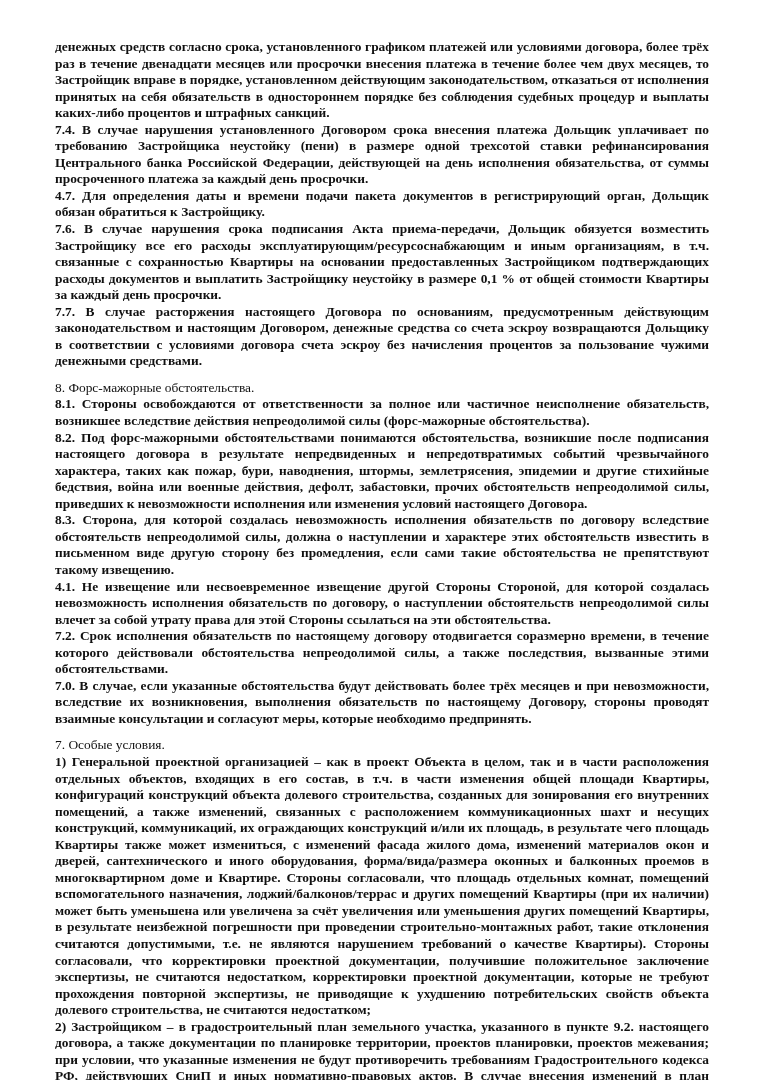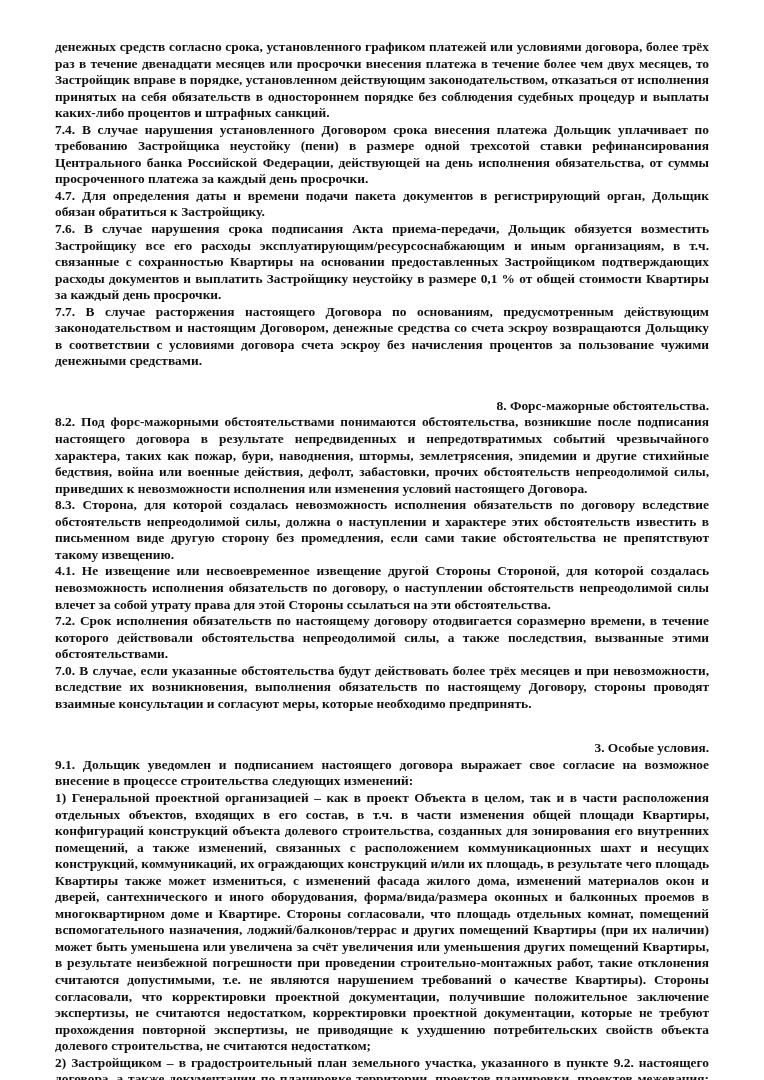--- a/index.html
+++ b/index.html
@@ -9,48 +9,48 @@
     left: 55px;
     top: 39px;
     width: 654px;
     font-family: "Liberation Serif", serif;
     font-size: 13.4px;
     line-height: 16.55px;
     color: #111111;
   }
   .p { text-align: justify; margin: 0; font-weight: bold; }
   .heading {
-    text-align: right;
-    font-weight: bold;
-    margin: 28px 0 0 0;
+    text-align: left;
+    font-weight: normal;
+    margin: 10px 0 0 0;
   }
 </style>
 </head>
 <body>
 
 <div class="page">
 
   <div>
     <p class="p">денежных средств согласно срока, установленного графиком платежей или условиями договора, более трёх раз в течение двенадцати месяцев или просрочки внесения платежа в течение более чем двух месяцев, то Застройщик вправе в порядке, установленном действующим законодательством, отказаться от исполнения принятых на себя обязательств в одностороннем порядке без соблюдения судебных процедур и выплаты каких-либо процентов и штрафных санкций.</p>
     <p class="p">7.4. В случае нарушения установленного Договором срока внесения платежа Дольщик уплачивает по требованию Застройщика неустойку (пени) в размере одной трехсотой ставки рефинансирования Центрального банка Российской Федерации, действующей на день исполнения обязательства, от суммы просроченного платежа за каждый день просрочки.</p>
     <p class="p">4.7. Для определения даты и времени подачи пакета документов в регистрирующий орган, Дольщик обязан обратиться к Застройщику.</p>
     <p class="p">7.6. В случае нарушения срока подписания Акта приема-передачи, Дольщик обязуется возместить Застройщику все его расходы эксплуатирующим/ресурсоснабжающим и иным организациям, в т.ч. связанные с сохранностью Квартиры на основании предоставленных Застройщиком подтверждающих расходы документов и выплатить Застройщику неустойку в размере 0,1 % от общей стоимости Квартиры за каждый день просрочки.</p>
     <p class="p">7.7. В случае расторжения настоящего Договора по основаниям, предусмотренным действующим законодательством и настоящим Договором, денежные средства со счета эскроу возвращаются Дольщику в соответствии с условиями договора счета эскроу без начисления процентов за пользование чужими денежными средствами.</p>
   </div>
 
   <div>
     <div class="heading">8. Форс-мажорные обстоятельства.</div>
+    <p class="p">8.1. Стороны освобождаются от ответственности за полное или частичное неисполнение обязательств, возникшее вследствие действия непреодолимой силы (форс-мажорные обстоятельства).</p>
     <p class="p">8.2. Под форс-мажорными обстоятельствами понимаются обстоятельства, возникшие после подписания настоящего договора в результате непредвиденных и непредотвратимых событий чрезвычайного характера, таких как пожар, бури, наводнения, штормы, землетрясения, эпидемии и другие стихийные бедствия, война или военные действия, дефолт, забастовки, прочих обстоятельств непреодолимой силы, приведших к невозможности исполнения или изменения условий настоящего Договора.</p>
     <p class="p">8.3. Сторона, для которой создалась невозможность исполнения обязательств по договору вследствие обстоятельств непреодолимой силы, должна о наступлении и характере этих обстоятельств известить в письменном виде другую сторону без промедления, если сами такие обстоятельства не препятствуют такому извещению.</p>
     <p class="p">4.1. Не извещение или несвоевременное извещение другой Стороны Стороной, для которой создалась невозможность исполнения обязательств по договору, о наступлении обстоятельств непреодолимой силы влечет за собой утрату права для этой Стороны ссылаться на эти обстоятельства.</p>
     <p class="p">7.2. Срок исполнения обязательств по настоящему договору отодвигается соразмерно времени, в течение которого действовали обстоятельства непреодолимой силы, а также последствия, вызванные этими обстоятельствами.</p>
     <p class="p">7.0. В случае, если указанные обстоятельства будут действовать более трёх месяцев и при невозможности, вследствие их возникновения, выполнения обязательств по настоящему Договору, стороны проводят взаимные консультации и согласуют меры, которые необходимо предпринять.</p>
   </div>
 
   <div>
-    <div class="heading">3. Особые условия.</div>
-    <p class="p">9.1. Дольщик уведомлен и подписанием настоящего договора выражает свое согласие на возможное внесение в процессе строительства следующих изменений:</p>
+    <div class="heading">7. Особые условия.</div>
     <p class="p">1) Генеральной проектной организацией – как в проект Объекта в целом, так и в части расположения отдельных объектов, входящих в его состав, в т.ч. в части изменения общей площади Квартиры, конфигураций конструкций объекта долевого строительства, созданных для зонирования его внутренних помещений, а также изменений, связанных с расположением коммуникационных шахт и несущих конструкций, коммуникаций, их ограждающих конструкций и/или их площадь, в результате чего площадь Квартиры также может измениться, с изменений фасада жилого дома, изменений материалов окон и дверей, сантехнического и иного оборудования, форма/вида/размера оконных и балконных проемов в многоквартирном доме и Квартире. Стороны согласовали, что площадь отдельных комнат, помещений вспомогательного назначения, лоджий/балконов/террас и других помещений Квартиры (при их наличии) может быть уменьшена или увеличена за счёт увеличения или уменьшения других помещений Квартиры, в результате неизбежной погрешности при проведении строительно-монтажных работ, такие отклонения считаются допустимыми, т.е. не являются нарушением требований о качестве Квартиры). Стороны согласовали, что корректировки проектной документации, получившие положительное заключение экспертизы, не считаются недостатком, корректировки проектной документации, которые не требуют прохождения повторной экспертизы, не приводящие к ухудшению потребительских свойств объекта долевого строительства, не считаются недостатком;</p>
     <p class="p">2) Застройщиком – в градостроительный план земельного участка, указанного в пункте 9.2. настоящего договора, а также документации по планировке территории, проектов планировки, проектов межевания; при условии, что указанные изменения не будут противоречить требованиям Градостроительного кодекса РФ, действующих СниП и иных нормативно-правовых актов. В случае внесения изменений в план Квартиры или изменения срока завершения строительства объекта стороны подписывают соответствующее дополнительное соглашение об изменении указанных условий настоящего Договора, если иное не предусмотрено законодательством.</p>
 
   </div>
 
 </div>
 
 </body></html>

